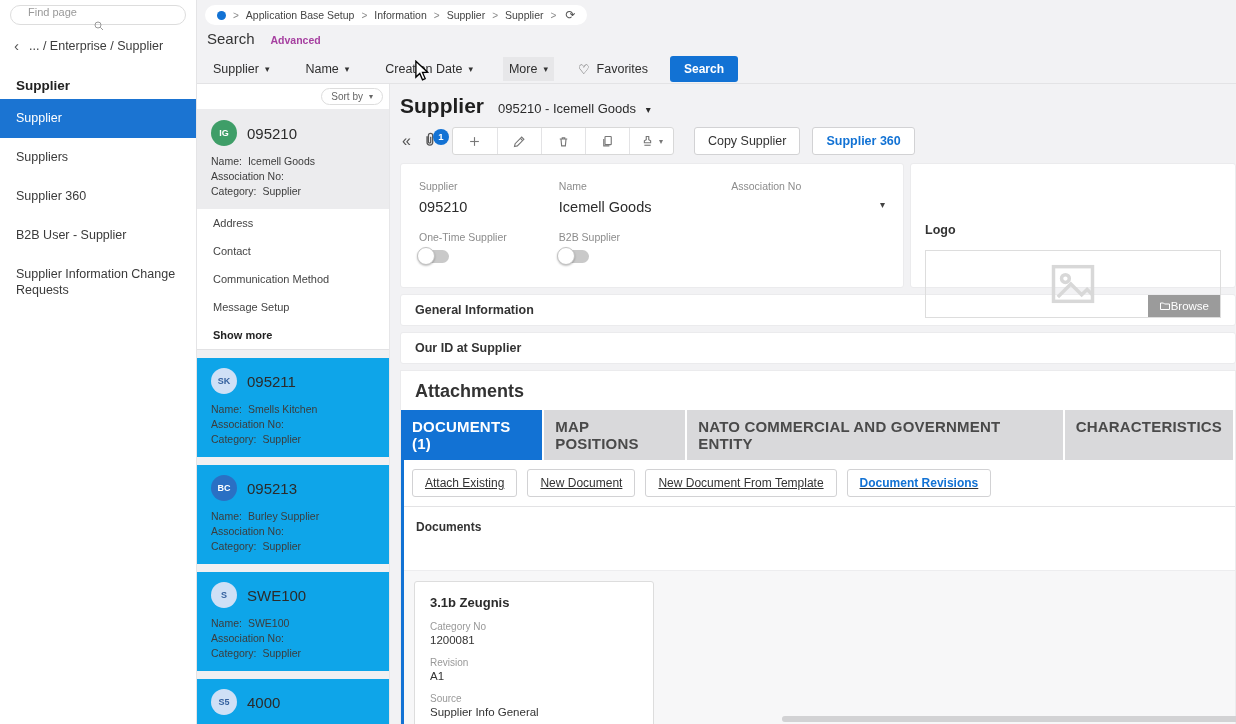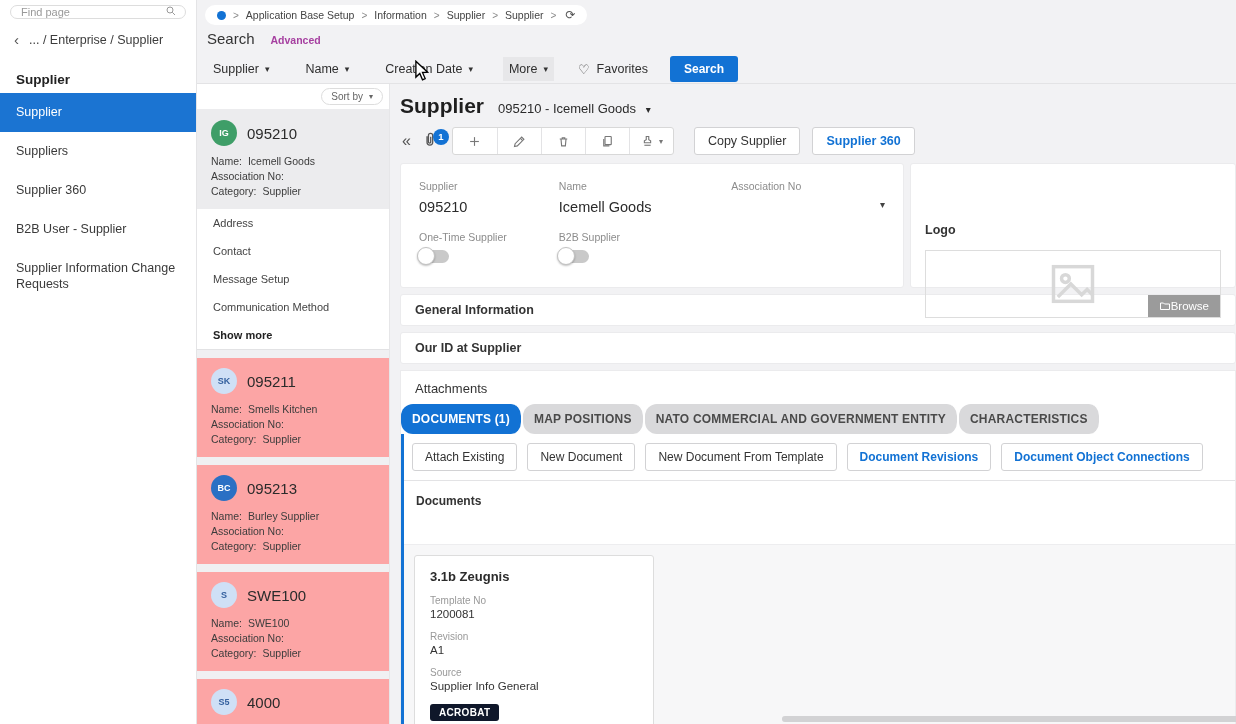--- a/index.html
+++ b/index.html
@@ -1,21 +1,21 @@
 <!DOCTYPE html>
 <html><head>
 <meta charset="utf-8">
 <style>
   * { margin:0; padding:0; box-sizing:border-box; }
   html,body { width:1236px; height:724px; overflow:hidden; }
   body { font-family:"Liberation Sans","DejaVu Sans",sans-serif; background:#f2f2f4; color:#2f2f2f; position:relative; }
 
   
   .sidebar { position:absolute; left:0; top:0; width:197px; height:724px; background:#fff; border-right:1px solid #e4e4e6; z-index:5; }
-  .findpage { margin:5px 10px 0 10px; height:14px; border:1px solid #ddd; border-radius:11px; background:#fff; display:flex; align-items:center; padding:0 8px 0 10px; }
+  .findpage { margin:5px 10px 0 10px; height:20px; border:1px solid #ddd; border-radius:11px; background:#fff; display:flex; align-items:center; padding:0 8px 0 10px;flex-direction:column; }
   .findpage input { border:none; outline:none; flex:1; font-size:11px; color:#444; background:transparent; font-family:inherit; }
   .findpage input::placeholder { color:#999; }
   .findpage svg { width:12px; height:12px; stroke:#999; }
   .navback { display:flex; align-items:center; gap:10px; padding:12px 12px 10px 14px; font-size:12.5px; color:#3c3c3c; }
   .navback .chev { color:#555; font-size:15px; cursor:default; }
   .side-header { padding:14px 16px 6px 16px; font-size:13.5px; font-weight:bold; color:#222; }
   .side-item { padding:11px 16px; font-size:12.5px; color:#3a3a3a; cursor:pointer; line-height:1.35; }
   .side-item.selected { background:#1b74d2; color:#fff; }
 
   
@@ -32,21 +32,21 @@
   .chip .caret { font-size:9px; color:#333; }
   .chip.hovered { background:#e7e7e9; }
   .fav { display:flex; align-items:center; gap:7px; font-size:12.5px; color:#2f2f2f; margin-right:22px; cursor:pointer; }
   .fav .heart { font-size:13px; color:#555; }
   .btn-primary { background:#1272d4; color:#fff; font-size:12px; font-weight:bold; border:none; border-radius:3px; padding:6px 14px; cursor:pointer; font-family:inherit; }
 
   
   .listpane { position:absolute; left:197px; top:84px; width:193px; height:640px; background:#f0f0f2; border-right:1px solid #e6e6e8; overflow:hidden; }
   .sort-strip { background:#fff; border-bottom:1px solid #ececee; padding:4px 6px 4px 0; display:flex; justify-content:flex-end; }
   .sort-pill { display:flex; align-items:center; gap:6px; border:1px solid #ddd; border-radius:10px; background:#fff; font-size:10px; color:#666; padding:2px 9px; cursor:pointer; }
-  .lcard { background:#fca5a5; padding:10px 14px 10px 14px; cursor:pointer; }
+  .lcard { background:#0ea5e9; padding:10px 14px 10px 14px; cursor:pointer; }
   .lcard.selected { background:#ececee; }
   .lcard-head { display:flex; align-items:center; gap:10px; margin-bottom:8px; }
   .avatar { width:26px; height:26px; border-radius:50%; display:flex; align-items:center; justify-content:center; font-size:9px; font-weight:bold; }
   .av-green { background:#3f9e68; color:#fff; }
   .av-light { background:#cfe0f6; color:#35619f; }
   .av-solid { background:#2a70c4; color:#fff; }
   .lcard-id { font-size:15px; color:#2b2b2b; }
   .lline { font-size:10.5px; color:#3c3c3c; line-height:15px; }
   .lline .lbl { color:#3c3c3c; }
   .lline .val { margin-left:6px; }
@@ -86,26 +86,26 @@
   .toggle { width:30px; height:13px; background:#c9c9c9; border-radius:7px; position:relative; cursor:pointer; margin-top:2px; }
   .knob { position:absolute; left:-2px; top:-3px; width:18px; height:18px; border-radius:50%; background:#fff; border:1px solid #c2c2c2; box-shadow:0 1px 2px rgba(0,0,0,.25); }
   .logo-card { width:326px; padding:12px 14px; height:125px; position:relative; }
   .logo-title { font-size:12.5px; font-weight:bold; color:#333;margin-top:47px; }
   .logo-box { margin-top:13px; border:1px solid #ddd; height:68px; position:relative; display:flex; align-items:center; justify-content:center; }
   .logo-box svg.ph { width:56px; height:52px; stroke:#d8d8d8; }
   .browse-btn { position:absolute; right:0; bottom:0; background:#9b9b9b; color:#fff; border:none; font-size:11.5px; font-family:inherit; padding:5px 11px; display:flex; align-items:center; cursor:pointer; }
   .browse-btn svg { width:12px; height:12px; stroke:#fff; }
   .section-bar { background:#fff; border:1px solid #ebebed; border-radius:3px; margin-top:6px; padding:8px 14px; font-size:12.5px; font-weight:bold; color:#333; cursor:pointer; }
   .attach-panel { background:#fff; border:1px solid #ebebed; margin-top:6px; height:356px; }
-  .attach-title { font-size:13px; font-weight:normal; color:#333; padding:10px 14px 8px 14px; }
+  .attach-title { font-size:18px; font-weight:bold; color:#333; padding:10px 14px 8px 14px; }
   .tabs { display:flex; }
-  .tab { background:#d9d9db; color:#4a4a4a; font-size:12px; font-weight:bold; letter-spacing:.2px; padding:8px 11px; border-right:2px solid #fff; cursor:pointer; text-transform:uppercase;border-radius:12px; }
+  .tab { background:#d9d9db; color:#4a4a4a; font-size:15px; font-weight:bold; letter-spacing:.2px; padding:8px 11px; border-right:2px solid #fff; cursor:pointer; text-transform:uppercase; }
   .tab.active { background:#1272d4; color:#fff; }
   .tab-content { border-left:3px solid #1272d4; }
-  .attach-btns { display:flex; gap:10px; padding:9px 8px 9px 8px; }
+  .attach-btns { display:flex; gap:10px; padding:9px 8px 9px 8px;text-decoration:underline; }
   .attach-btns .btn-plain { font-size:12px; padding:6px 12px; }
   .docs-label-panel { border-top:1px solid #e3e3e5; padding:13px 14px 36px 12px; font-size:12px; font-weight:bold; color:#333; background:#fff; }
   .docs-body { background:#f7f7f8; border-top:1px solid #ededef; height:216px; padding:10px; }
   .doc-card { width:240px; background:#fff; border:1px solid #ddd; border-radius:3px; padding:13px 15px; }
   .doc-title { font-size:13px; font-weight:bold; color:#2b2b2b; }
   .doc-lbl { font-size:10px; color:#999; margin-top:11px; }
   .doc-val { font-size:11.5px; color:#333; margin-top:2px; }
   .doc-badge { display:inline-block; margin-top:12px; background:#0f172a; color:#fff; font-size:10px; font-weight:bold; padding:3px 9px; border-radius:3px; letter-spacing:.3px; }
   .hscroll { position:absolute; left:392px; bottom:2px; width:836px; height:6px; background:#ececee; border-radius:3px; }
   .hscroll .thumb { width:62%; height:6px; background:#d2d2d4; border-radius:3px; }
@@ -190,22 +190,22 @@
       <span class="avatar av-green">IG</span>
       <span class="lcard-id">095210</span>
     </div>
     <div class="lline"><span class="lbl">Name:</span><span class="val">Icemell Goods</span></div>
     <div class="lline"><span class="lbl">Association No:</span><span class="val"></span></div>
     <div class="lline"><span class="lbl">Category:</span><span class="val">Supplier</span></div>
   </div>
   <div class="sublinks">
     <div class="sublink">Address</div>
     <div class="sublink">Contact</div>
+    <div class="sublink">Communication Method</div>
     <div class="sublink">Message Setup</div>
-    <div class="sublink">Communication Method</div>
     <div class="sublink strong">Show more</div>
   </div>
 
   <div class="lgap"></div>
   <div class="lcard">
     <div class="lcard-head">
       <span class="avatar av-light">SK</span>
       <span class="lcard-id">095211</span>
     </div>
     <div class="lline"><span class="lbl">Name:</span><span class="val">Smells Kitchen</span></div>
@@ -360,27 +360,26 @@
       <span class="tab">MAP POSITIONS</span>
       <span class="tab">NATO COMMERCIAL AND GOVERNMENT ENTITY</span>
       <span class="tab">CHARACTERISTICS</span>
     </div>
     <div class="tab-content">
       <div class="attach-btns">
         <button class="btn-plain">Attach Existing</button>
         <button class="btn-plain">New Document</button>
         <button class="btn-plain">New Document From Template</button>
         <button class="btn-plain blue">Document Revisions</button>
-        <button class="btn-plain blue">Document Object Connections</button>
       </div>
       <div class="docs-label-panel">Documents</div>
       <div class="docs-body">
         <div class="doc-card">
           <div class="doc-title">3.1b Zeugnis</div>
-          <div class="doc-lbl">Template No</div>
+          <div class="doc-lbl">Category No</div>
           <div class="doc-val">1200081</div>
           <div class="doc-lbl">Revision</div>
           <div class="doc-val">A1</div>
           <div class="doc-lbl">Source</div>
           <div class="doc-val">Supplier Info General</div>
           <div><span class="doc-badge">ACROBAT</span></div>
 
         </div>
       </div>
     </div>

